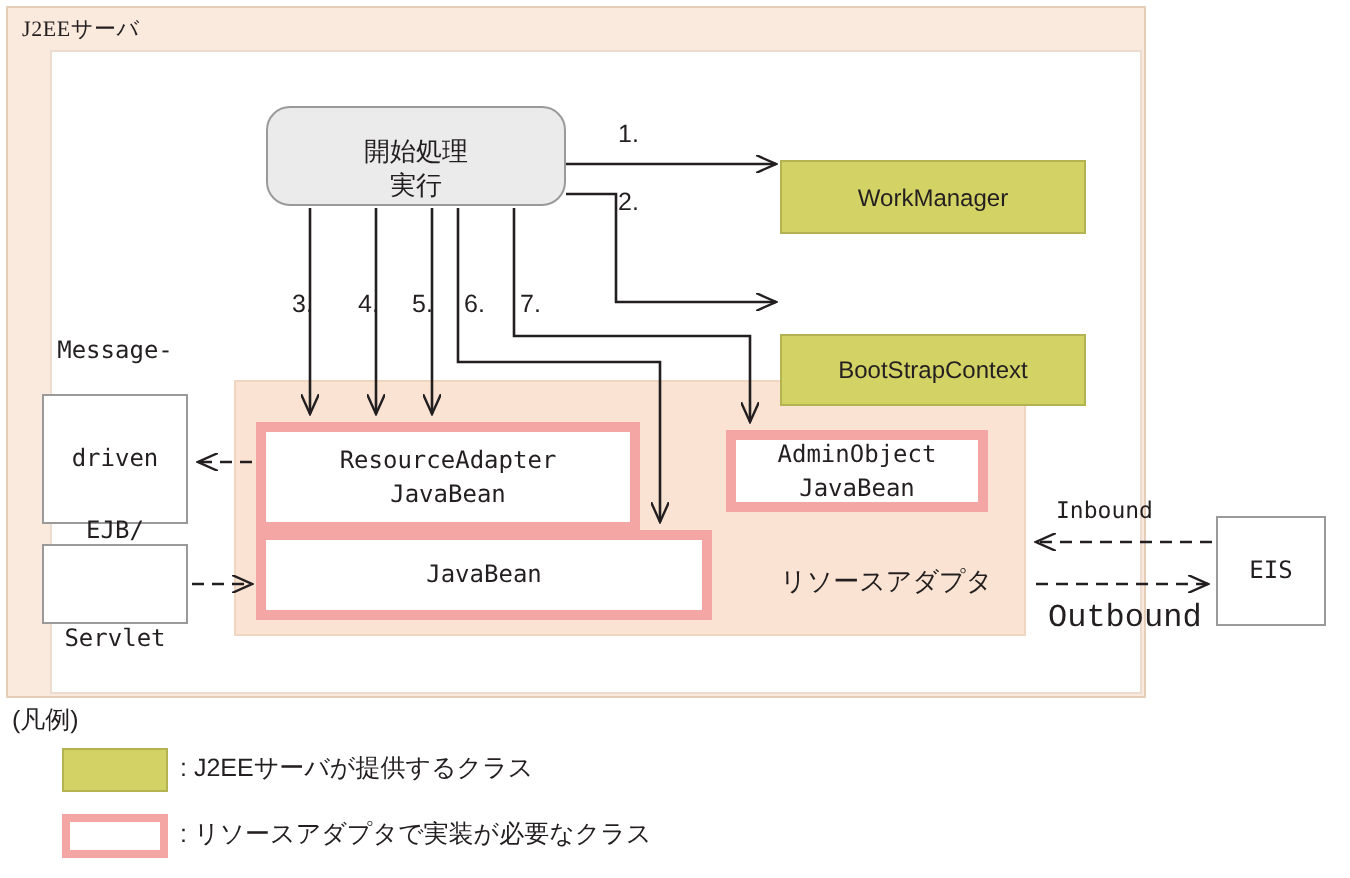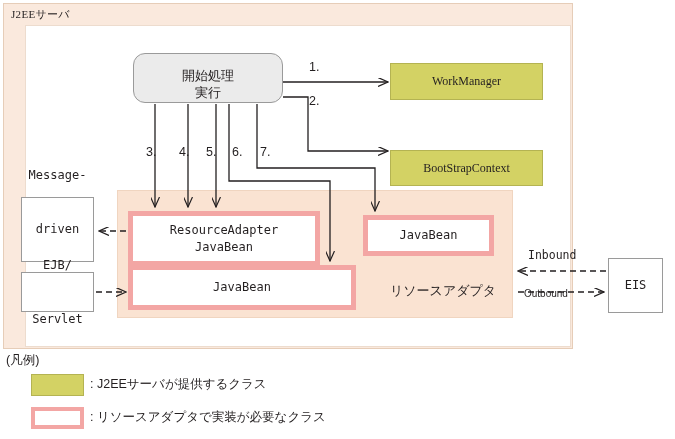--- a/index.html
+++ b/index.html
@@ -25,21 +25,21 @@
   #start-box{
     left:133px;top:53px;width:150px;height:50px;
     background:#ebebeb;border:1px solid #9a9a9a;border-radius:12px;
     box-sizing:border-box;display:flex;flex-direction:column;
     align-items:center;justify-content:flex-end;line-height:1.35;font-size:13px;
   }
   
   .server-class{
     background:#d3d264;border:1px solid #b4b352;box-sizing:border-box;
     display:flex;align-items:center;justify-content:center;
-    font-family:Liberation Serif, serif;font-size:12px;
+    font-family:Liberation Sans, sans-serif;font-size:12px;margin-top:17px;
   }
   #work-manager{left:390px;top:63px;width:153px;height:37px;}
   #bootstrap-context{left:390px;top:150px;width:153px;height:36px;}
   
   #ra-container{
     left:117px;top:190px;width:396px;height:128px;
     background:#fae3d2;border:1px solid #f0d5c0;box-sizing:border-box;
   }
   #ra-container-label{
     left:390px;top:282px;font-size:13px;white-space:nowrap;
@@ -68,21 +68,21 @@
   
   .conn-label{font-size:12.5px;white-space:nowrap;}
   #lbl-1{left:309px;top:60px;}
   #lbl-2{left:309px;top:94px;}
   #lbl-3{left:146px;top:145px;}
   #lbl-4{left:179px;top:145px;}
   #lbl-5{left:206px;top:145px;}
   #lbl-6{left:232px;top:145px;}
   #lbl-7{left:260px;top:145px;}
   #lbl-inbound{left:528px;top:248px;font-family:"DejaVu Sans Mono","Liberation Mono",monospace;font-size:11.5px;}
-  #lbl-outbound{left:524px;top:288px;font-family:Liberation Sans, sans-serif;font-size:10px;}
+  #lbl-outbound{left:524px;top:300px;font-family:Liberation Mono, monospace;font-size:16px;}
   
   #arrow-layer{left:0;top:0;width:675px;height:439px;pointer-events:none;}
   
   #legend-title{left:6px;top:352px;font-size:12.5px;}
   #legend-sw-1{left:31px;top:374px;width:53px;height:22px;background:#d3d264;border:1px solid #b4b352;box-sizing:border-box;}
   #legend-txt-1{left:90px;top:376px;font-size:12.5px;white-space:nowrap;}
   #legend-sw-2{left:31px;top:407px;width:53px;height:22px;background:#ffffff;border:4px solid #f3a6a4;box-sizing:border-box;}
   #legend-txt-2{left:90px;top:409px;font-size:12.5px;white-space:nowrap;}
 </style>
 </head>
@@ -108,20 +108,21 @@
 </div>
 
 <div class="abs impl-class" id="resource-adapter-bean">
   <span>ResourceAdapter</span>
   <span>JavaBean</span>
 </div>
 <div class="abs impl-class" id="managed-connection-factory-bean">
   <span>JavaBean</span>
 </div>
 <div class="abs impl-class" id="admin-object-bean">
+  <span>AdminObject</span>
   <span>JavaBean</span>
 </div>
 
 <div class="abs plain-box" id="message-driven-bean">
   <span>Message-</span>
   <span>driven</span>
   <span>Bean</span>
 </div>
 <div class="abs plain-box" id="ejb-servlet">
   <span>EJB/</span>

